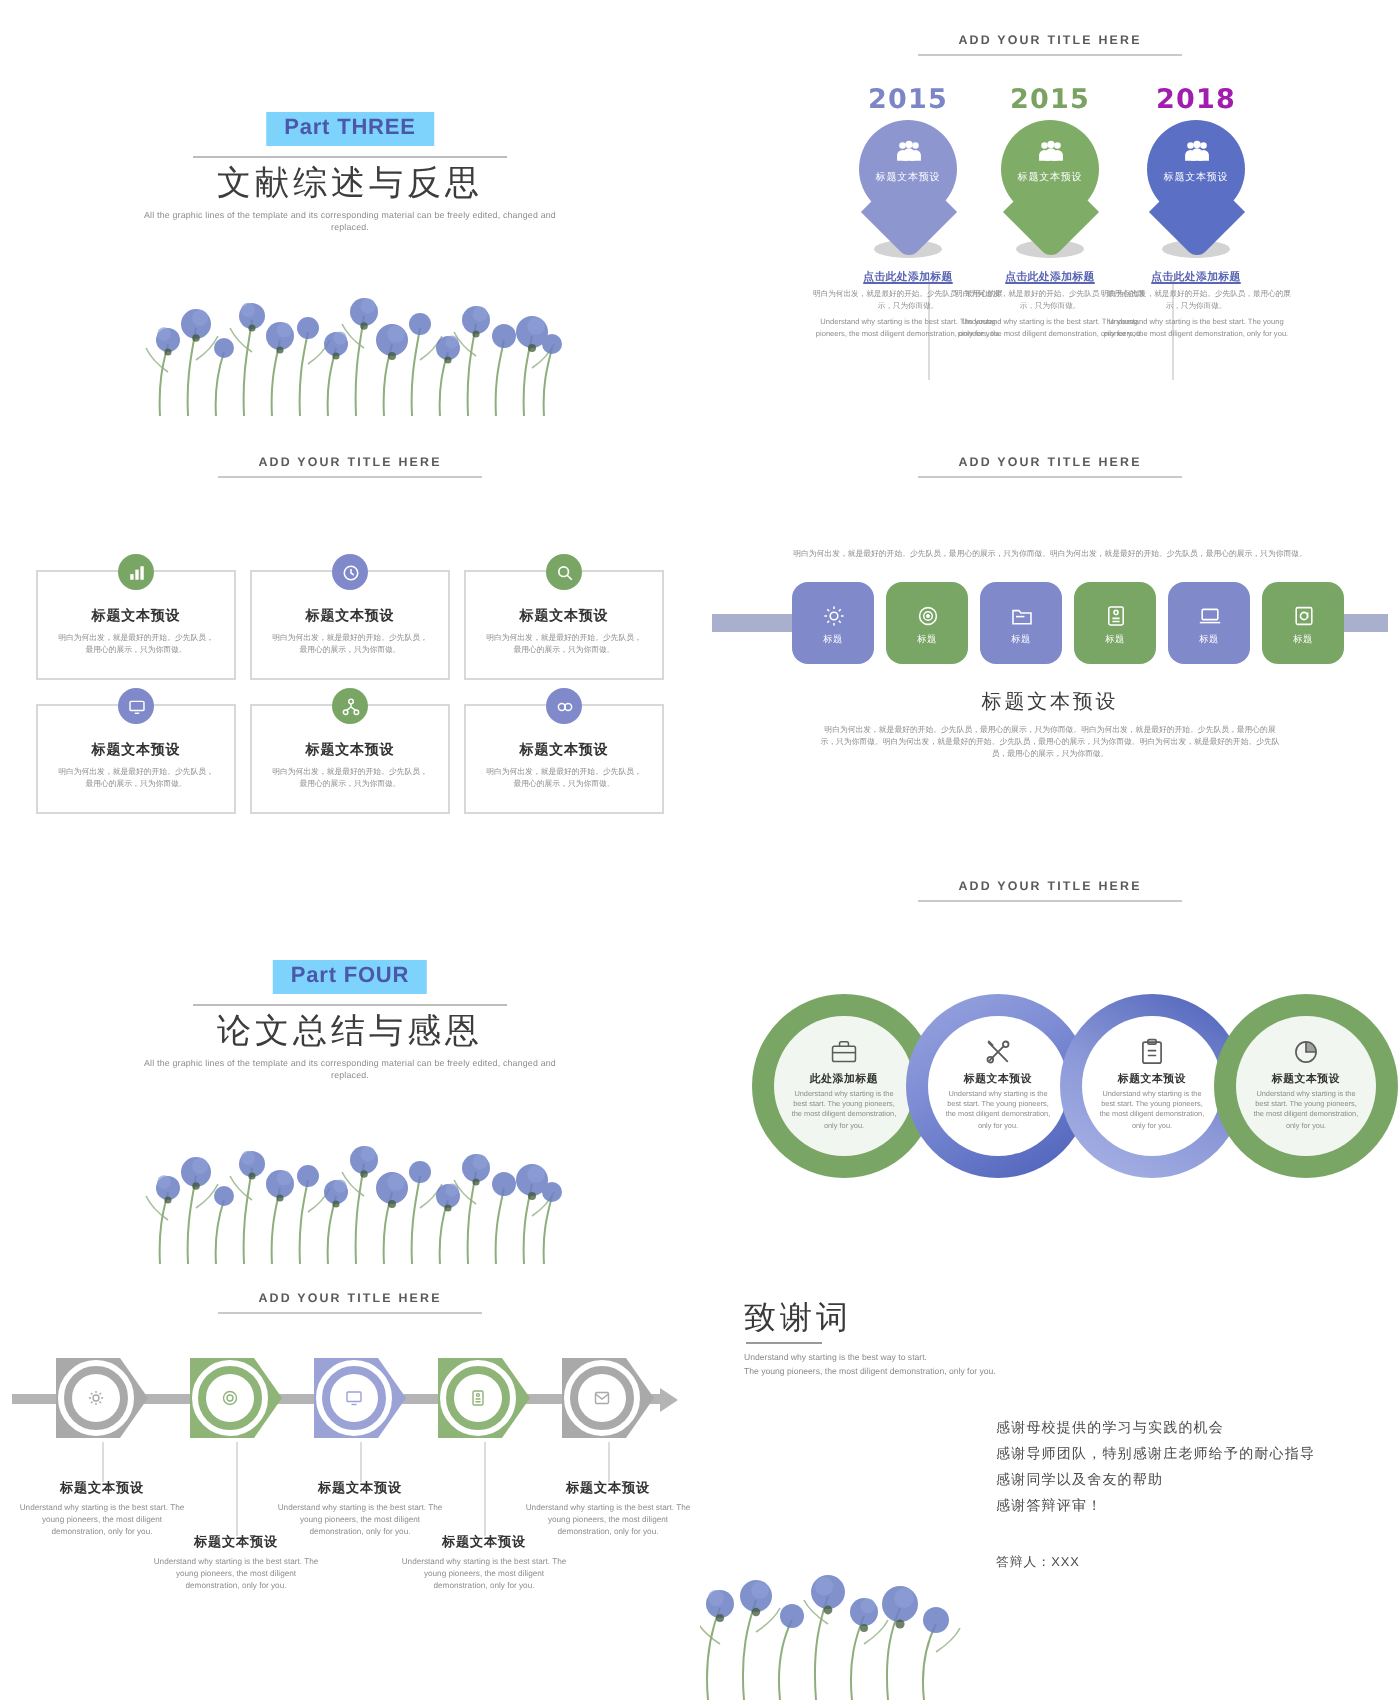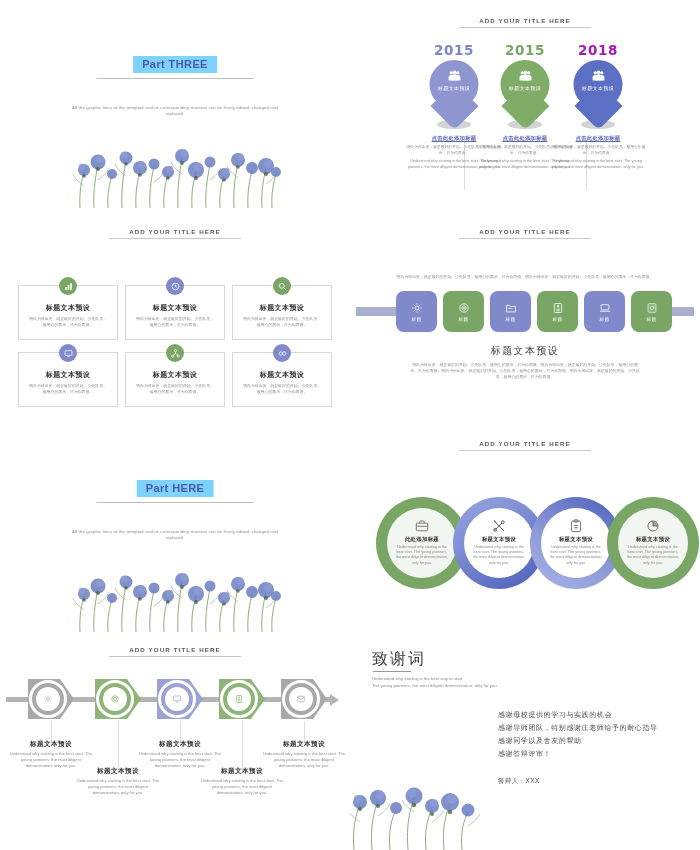--- a/index.html
+++ b/index.html
@@ -171,20 +171,21 @@
   .thx-sign { position:absolute; font-size:6.4px; color:#4a4a4a; letter-spacing:.5px; }
 </style>
 </head>
 <body>
 
 <div class="deck">
 
   <div class="slide title-slide" style="left:0;top:0;width:350px;height:212px;">
     <div class="part-badge" style="top:56px;">Part THREE</div>
     <div class="t-rule" style="top:78px;"></div>
+    <div class="cn-title" style="top:80px;">文献综述与反思</div>
     <div class="en-sub" style="top:105px;">All the graphic lines of the template and its corresponding material can be freely edited, changed and replaced.</div>
 
     <div class="flowers" style="left:60px;right:60px;top:130px;">
       <svg viewBox="0 0 230 78" preserveAspectRatio="none">
         <g stroke="#8fae7e" stroke-width="1" fill="none">
           <path d="M20 78 C19 60 22 50 24 42"></path>
             <path d="M34 78 C33 58 36 46 38 34"></path>
           <path d="M48 78 C47 62 50 52 52 46"></path>
             <path d="M62 78 C61 56 64 44 66 30"></path>
           <path d="M76 78 C75 60 78 50 80 40"></path>
@@ -468,22 +469,23 @@
           <path d="M13 7v4.4"></path>
       </svg>
       <span class="sq-lbl">标题</span>
     </div>
 
     <div style="position:absolute;left:0;right:0;top:132px;text-align:center;font-size:10px;color:#3c3c3c;letter-spacing:1.4px;font-family:'DejaVu Sans','Liberation Sans',sans-serif;">标题文本预设</div>
     <div style="position:absolute;left:60px;right:60px;top:150px;text-align:center;font-size:3.9px;line-height:6px;color:#8d8d8d;">明白为何出发，就是最好的开始。少先队员，最用心的展示，只为你而做。明白为何出发，就是最好的开始。少先队员，最用心的展示，只为你而做。明白为何出发，就是最好的开始。少先队员，最用心的展示，只为你而做。明白为何出发，就是最好的开始。少先队员，最用心的展示，只为你而做。</div>
   </div>
 
   <div class="slide title-slide" style="left:0;top:424px;width:350px;height:212px;">
-    <div class="part-badge" style="top:56px;">Part HERE</div>
+    <div class="part-badge" style="top:56px;">Part FOUR</div>
     <div class="t-rule" style="top:78px;"></div>
+    <div class="cn-title" style="top:80px;">论文总结与感恩</div>
     <div class="en-sub" style="top:105px;">All the graphic lines of the template and its corresponding material can be freely edited, changed and replaced.</div>
 
     <div class="flowers" style="left:60px;right:60px;top:130px;">
       <svg viewBox="0 0 230 78" preserveAspectRatio="none">
         <g stroke="#8fae7e" stroke-width="1" fill="none">
           <path d="M20 78 C19 60 22 50 24 42"></path>
             <path d="M34 78 C33 58 36 46 38 34"></path>
           <path d="M48 78 C47 62 50 52 52 46"></path>
             <path d="M62 78 C61 56 64 44 66 30"></path>
           <path d="M76 78 C75 60 78 50 80 40"></path>

